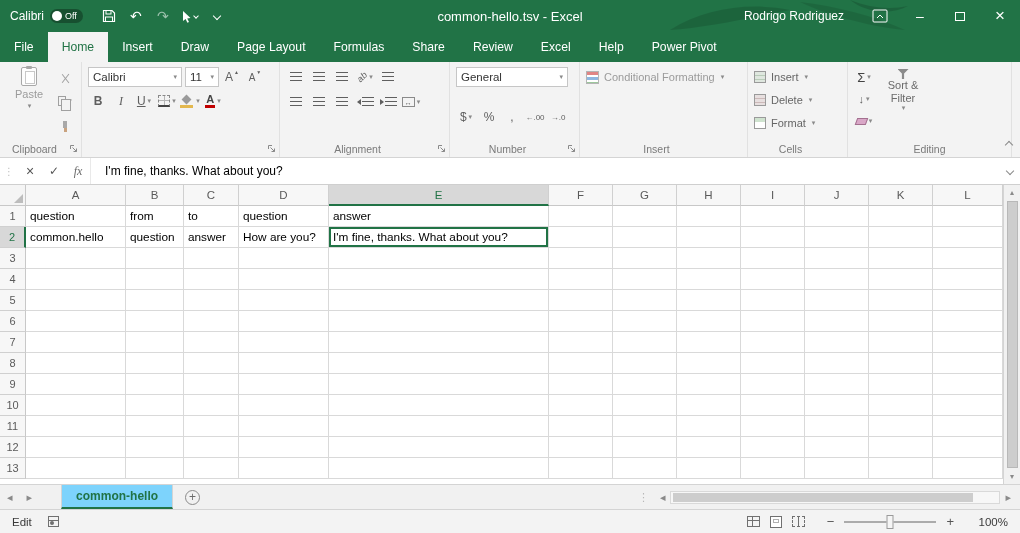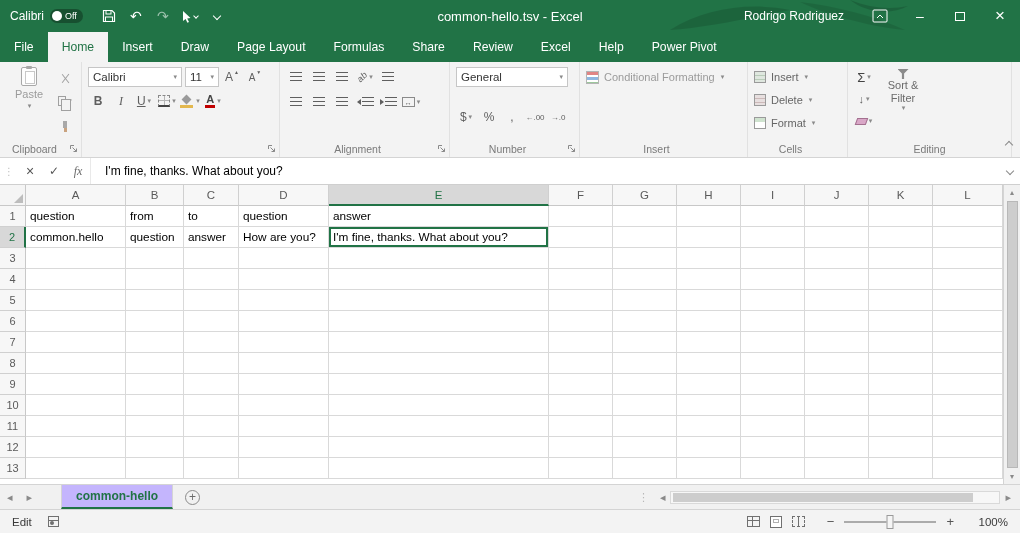--- a/index.html
+++ b/index.html
@@ -141,21 +141,21 @@
   .rhead.sel{background:#d8d8d8;border-right:2px solid var(--green);color:var(--green)}
   .cell{border-right:1px solid #d9d9d9;border-bottom:1px solid #d9d9d9;font-size:11.8px;padding:0 4px;display:flex;align-items:center;white-space:nowrap;overflow:hidden;flex:0 0 auto;background:#fff;color:#000}
   .cell.active{box-shadow:inset 0 0 0 2px var(--green);position:relative;z-index:2}
   .vscroll{position:absolute;right:0;top:0;bottom:0;width:17px;background:#f1f1f1;border-left:1px solid #d4d4d4;display:flex;flex-direction:column;align-items:center;color:#8a8a8a;font-size:8px}
   .scrbtn{height:15px;display:flex;align-items:center;justify-content:center;flex:0 0 auto;width:100%}
   .vthumb{flex:1;width:11px;margin:1px 0;background:#cdcdcd;border:1px solid #b8b8b8}
 
   
   .sheetbar{height:25px;background:#f1f1f1;border-top:1px solid #d4d4d4;display:flex;align-items:stretch;flex:0 0 auto}
   .nav-ar{display:flex;align-items:center;padding:0 7px;color:#8a8a8a;font-size:11px}
-  .sheettab{margin-left:22px;padding:0 14px;display:flex;align-items:center;background:#c4b5fd;border-left:1px solid #d4d4d4;border-right:1px solid #d4d4d4;border-bottom:2px solid var(--green);color:var(--green);font-weight:700;font-size:12px}
+  .sheettab{margin-left:22px;padding:0 14px;display:flex;align-items:center;background:#7dd3fc;border-left:1px solid #d4d4d4;border-right:1px solid #d4d4d4;border-bottom:2px solid var(--green);color:var(--green);font-weight:700;font-size:12px}
   .newsheet{width:15px;height:15px;border:1px solid #8a8a8a;border-radius:50%;display:flex;align-items:center;justify-content:center;color:#6b6b6b;font-size:12px;margin-left:12px;align-self:center;line-height:1}
   .newsheet::before{content:"+"}
   .spacer{flex:1}
   .tabdots{align-self:center;color:#b8b8b8;font-size:11px;padding:0 6px}
   .hscroll{display:flex;align-items:center;margin-right:4px}
   .h-ar{color:#8a8a8a;font-size:11px;padding:0 5px}
   .htrack{width:330px;height:13px;background:#f7f7f7;border:1px solid #d9d9d9;position:relative}
   .hthumb{position:absolute;left:2px;top:1px;bottom:1px;width:300px;background:#cdcdcd}
 
   

